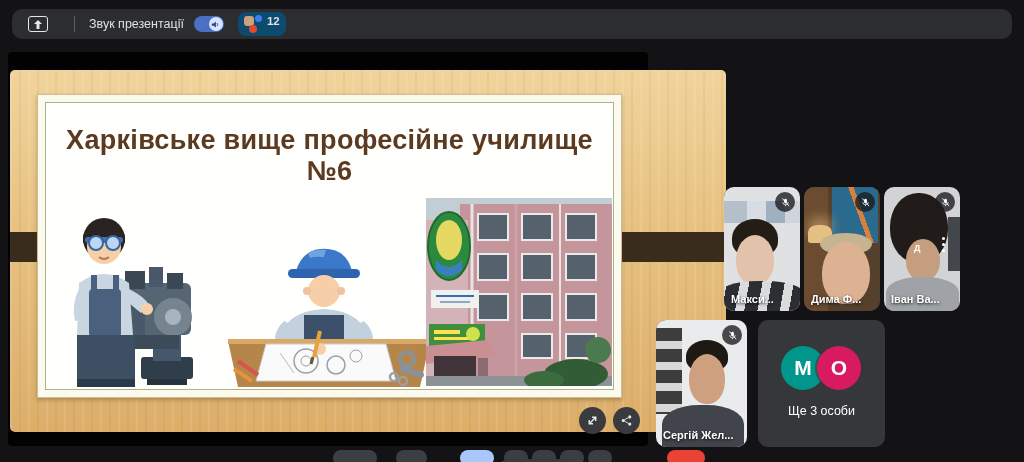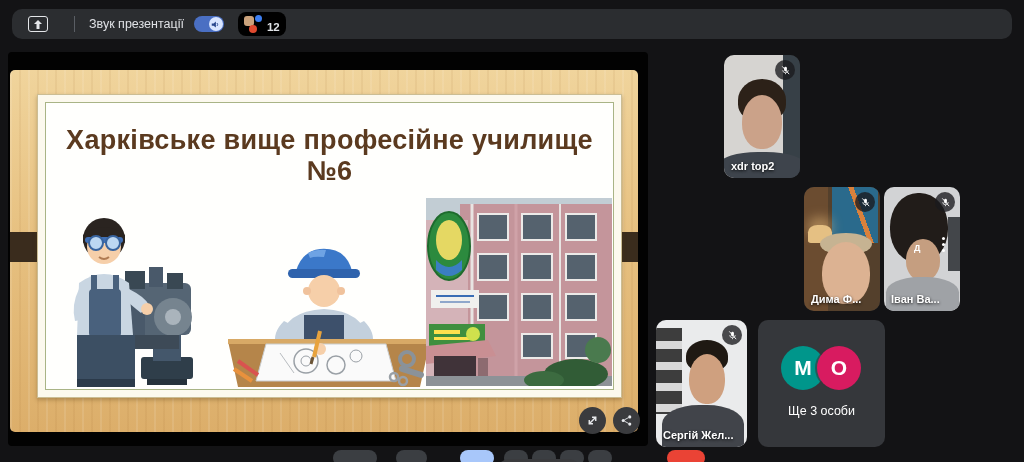--- a/index.html
+++ b/index.html
@@ -13,32 +13,32 @@
   .present-icon svg{display:block;}
   .presenter{font-size:12.5px;white-space:nowrap;}
   .vdiv{width:1px;height:16px;background:#5a5e64;margin:0 14px;flex:0 0 auto;}
   .audio-label{font-size:12.5px;white-space:nowrap;}
   .toggle{position:relative;width:30px;height:16px;border-radius:9px;background:#4a6fc3;margin-left:10px;cursor:pointer;flex:0 0 auto;}
   .knob{position:absolute;right:1px;top:1px;width:14px;height:14px;border-radius:50%;background:#d9e5ff;
         display:flex;align-items:center;justify-content:center;}
   .stop-btn{margin-left:auto;width:84px;background:#b3cbf8;color:#20304f;border:none;border-radius:14px;
             font-family:"Liberation Sans",sans-serif;font-size:9.5px;line-height:11px;font-weight:bold;
             padding:4px 6px;text-align:center;cursor:pointer;}
-  .count-badge{display:flex;align-items:flex-end;gap:5px;margin-left:14px;background:#000000;border-radius:8px;
+  .count-badge{display:flex;align-items:flex-start;gap:5px;margin-left:14px;background:#0c4a6e;border-radius:8px;
             padding:3px 6px;}
   .avcluster{position:relative;width:18px;height:18px;}
   .avcluster i{position:absolute;border-radius:50%;}
   .av1{left:0;top:1px;width:10px;height:10px;background:#caa27c;border-radius:3px !important;}
   .av2{right:0;top:0;width:7px;height:7px;background:#3d7ef0;}
   .av3{left:5px;bottom:0;width:8px;height:8px;background:#e04a2f;}
   .count-num{font-size:11.5px;color:#dfe2e6;font-weight:bold;}
 
   
   .share-area{position:absolute;left:8px;top:52px;width:640px;height:394px;background:#020202;border-radius:4px;}
-  .slide{position:absolute;left:2px;top:18px;width:628px;height:362px;border-radius:5px;overflow:hidden;
+  .slide{position:absolute;left:2px;top:18px;width:716px;height:362px;border-radius:5px;overflow:hidden;
          background:linear-gradient(180deg,#f0d49c 0%,#e7c181 45%,#dcae6a 100%);}
   .slide::before{content:"";position:absolute;inset:0;
          background:repeating-linear-gradient(90deg,rgba(255,255,255,.10) 0 2px,rgba(0,0,0,0) 2px 9px,rgba(150,95,35,.08) 9px 11px,rgba(0,0,0,0) 11px 18px);}
   .band{position:absolute;left:0;top:162px;width:100%;height:30px;background:#3a2c1d;}
   .card{position:absolute;left:27px;top:24px;width:585px;height:304px;background:#fcf9ee;
         border:1px solid #cbbd94;box-shadow:0 2px 4px rgba(90,60,20,.35);box-sizing:border-box;padding:7px;}
   .card-inner{position:relative;width:100%;height:100%;background:#fffffd;border:1px solid #a9b486;box-sizing:border-box;}
   .slide-title{margin:0;position:absolute;left:0;top:22px;width:100%;text-align:center;
         font-size:27px;font-weight:bold;color:#5b3a1f;letter-spacing:.3px;}
   .illus{position:absolute;}
@@ -303,40 +303,40 @@
   <div class="circ-btn sh-btn">
     <svg width="13" height="13" viewBox="0 0 20 20">
       <circle cx="15" cy="4.5" r="2.4" fill="#e8eaed"></circle>
         <circle cx="5" cy="10" r="2.4" fill="#e8eaed"></circle>
         <circle cx="15" cy="15.5" r="2.4" fill="#e8eaed"></circle>
       <line x1="6.8" y1="9" x2="13.2" y2="5.5" stroke="#e8eaed" stroke-width="1.4"></line>
       <line x1="6.8" y1="11" x2="13.2" y2="14.5" stroke="#e8eaed" stroke-width="1.4"></line>
     </svg>
   </div>
 
-  <div class="tile t1">
-    <div class="vid v1">
+
+
+
+  <div class="tile t4">
+    <div class="vid v4">
       <i class="prop1"></i>
       <i class="hair"></i>
       <i class="face"></i>
       <i class="body"></i>
     </div>
     <div class="mic">
       <svg width="11" height="11" viewBox="0 0 24 24">
           <rect x="9" y="4" width="6" height="10" rx="3" fill="#fff"></rect>
           <path d="M6 11a6 6 0 0 0 12 0" fill="none" stroke="#fff" stroke-width="1.6"></path>
           <line x1="12" y1="17" x2="12" y2="20" stroke="#fff" stroke-width="1.6"></line>
           <line x1="5" y1="3" x2="20" y2="20" stroke="#fff" stroke-width="2"></line>
         </svg>
     </div>
-    <span class="pname">xdr top2</span>
-  </div>
-
-
-
+    <span class="pname">Макси...</span>
+  </div>
 
   <div class="tile t5">
     <div class="vid v5">
       <i class="prop2"></i>
       <i class="prop1"></i>
       <i class="hair"></i>
       <i class="face"></i>
     </div>
     <div class="mic">
       <svg width="11" height="11" viewBox="0 0 24 24">

